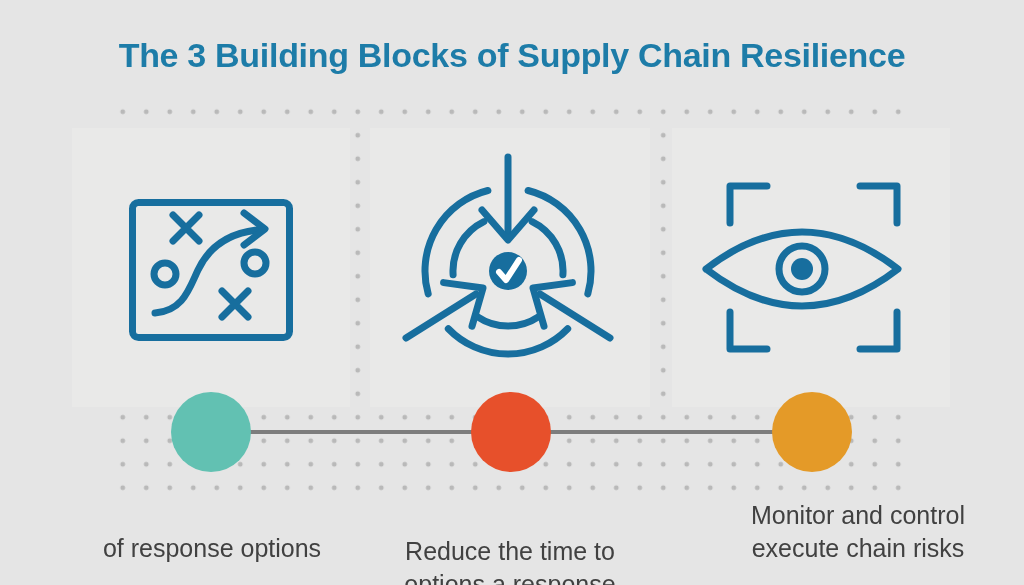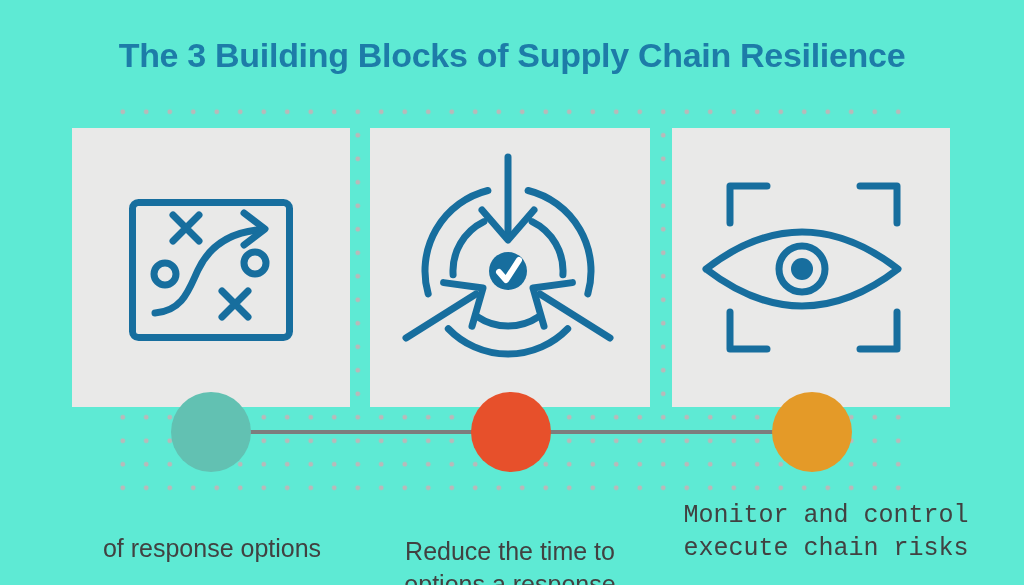--- a/index.html
+++ b/index.html
@@ -8,21 +8,21 @@
     --card-gray:#e9e9e8;
     --dot-gray:#b9b9b9;
     --line-gray:#7d7d7d;
     --caption-gray:#414141;
   }
   html,body{margin:0;padding:0;}
   body{font-family:"Liberation Sans", sans-serif; background:#ffffff;}
   .canvas{
     position:relative;
     width:1024px;height:585px;
-    background:#5eead4;
+    background:#e5e5e5;
     overflow:hidden;
   }
   .page-title{
     position:absolute;
     left:0; top:38px; width:1024px;
     margin:0;
     text-align:center;
     font-size:34px;
     font-weight:700;
     letter-spacing:-0.3px;
@@ -72,21 +72,21 @@
     width:320px;
     text-align:center;
     font-size:25px;
     font-weight:300;
     line-height:33px;
     color:var(--caption-gray);
     z-index:5;
   }
   .cap1{left:52px;}
   .cap2{left:350px;margin-top:36px;}
-  .cap3{left:666px;font-family:Liberation Mono, monospace;}
+  .cap3{left:698px;}
 </style>
 </head>
 <body>
 
 <div class="canvas">
 
   <h1 class="page-title">The 3 Building Blocks of Supply Chain Resilience</h1>
 
   <div class="dots"></div>
 

